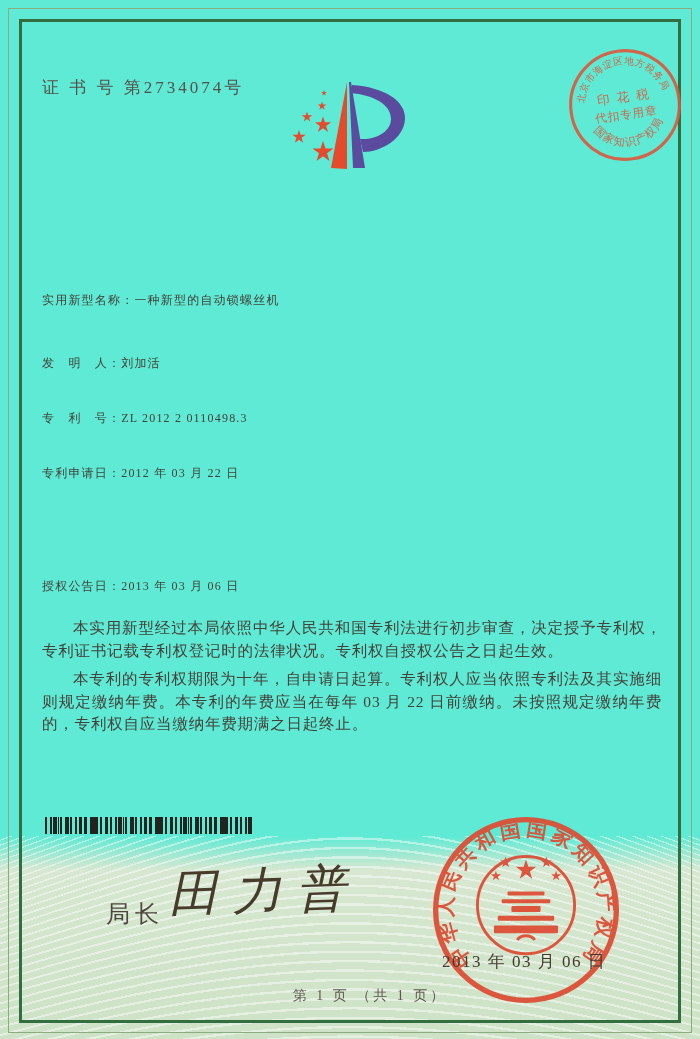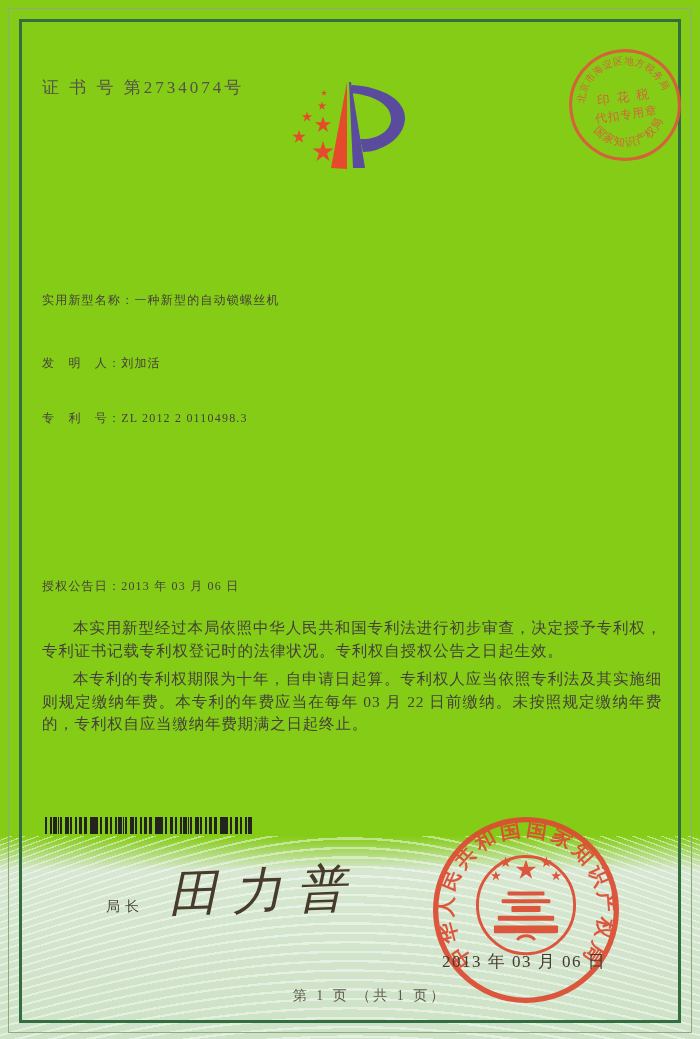--- a/index.html
+++ b/index.html
@@ -1,18 +1,18 @@
 <!DOCTYPE html>
 <html><head>
 <meta charset="utf-8">
 <style>
   html,body{margin:0;padding:0;background:#8a8a86;}
   .page{
     position:relative; width:700px; height:1039px; margin:0 auto;
-    background:#84cc16; overflow:hidden;
+    background:#5eead4; overflow:hidden;
     font-family:"Liberation Serif","DejaVu Serif",serif;
     color:#46423a;
   }
   
   .green-zone{
     position:absolute; left:0; right:0; top:836px; bottom:0; z-index:1;
     background:
       repeating-radial-gradient(140% 90% at 50% -60%,
         rgba(255,255,255,.45) 0 1.5px, rgba(255,255,255,0) 1.5px 6px),
       linear-gradient(180deg, rgba(215,231,210,0) 0px, #d7e7d1 34px, #cde2c6 100%);
@@ -63,21 +63,21 @@
   }
   .paragraphs p{margin:0 0 6px; text-indent:2em;}
   .barcode{
     position:absolute; left:45px; top:817px; width:208px; height:17px; z-index:3;
     background:
       repeating-linear-gradient(90deg,#232320 0 2px,transparent 2px 5px),
       repeating-linear-gradient(90deg,#232320 0 1px,transparent 1px 8px,#232320 8px 11px,transparent 11px 13px);
   }
   .sig-label{
     position:absolute; left:106px; top:898px; z-index:3;
-    font-size:14px; letter-spacing:5px; color:#4c463d;
+    font-size:24px; letter-spacing:5px; color:#4c463d;
   }
   .sig-name{
     position:absolute; left:168px; top:858px; z-index:3;
     font-size:50px; letter-spacing:14px; color:#473b2c;
     font-style:italic; transform:rotate(-2deg);
   }
   .seal-bottom{
     position:absolute; left:424px; top:808px; width:204px; height:204px;
     z-index:3; opacity:.93;
   }
@@ -138,20 +138,23 @@
 
   <div class="field-row row-name">
     <span>实用新型名称：</span><span>一种新型的自动锁螺丝机</span>
   </div>
   <div class="field-row row-inventor">
     <span>发　明　人：</span><span>刘加活</span>
   </div>
   <div class="field-row row-patno">
     <span>专　利　号：</span><span>ZL 2012 2 0110498.3</span>
   </div>
+  <div class="field-row row-filing">
+    <span>专利申请日：</span><span>2012 年 03 月 22 日</span>
+  </div>
   <div class="field-row row-grant">
     <span>授权公告日：</span><span>2013 年 03 月 06 日</span>
   </div>
 
   <div class="paragraphs">
     <p>本实用新型经过本局依照中华人民共和国专利法进行初步审查，决定授予专利权，专利证书记载专利权登记时的法律状况。专利权自授权公告之日起生效。</p>
     <p>本专利的专利权期限为十年，自申请日起算。专利权人应当依照专利法及其实施细则规定缴纳年费。本专利的年费应当在每年 03 月 22 日前缴纳。未按照规定缴纳年费的，专利权自应当缴纳年费期满之日起终止。</p>
   </div>
 
   <div class="barcode"></div>

